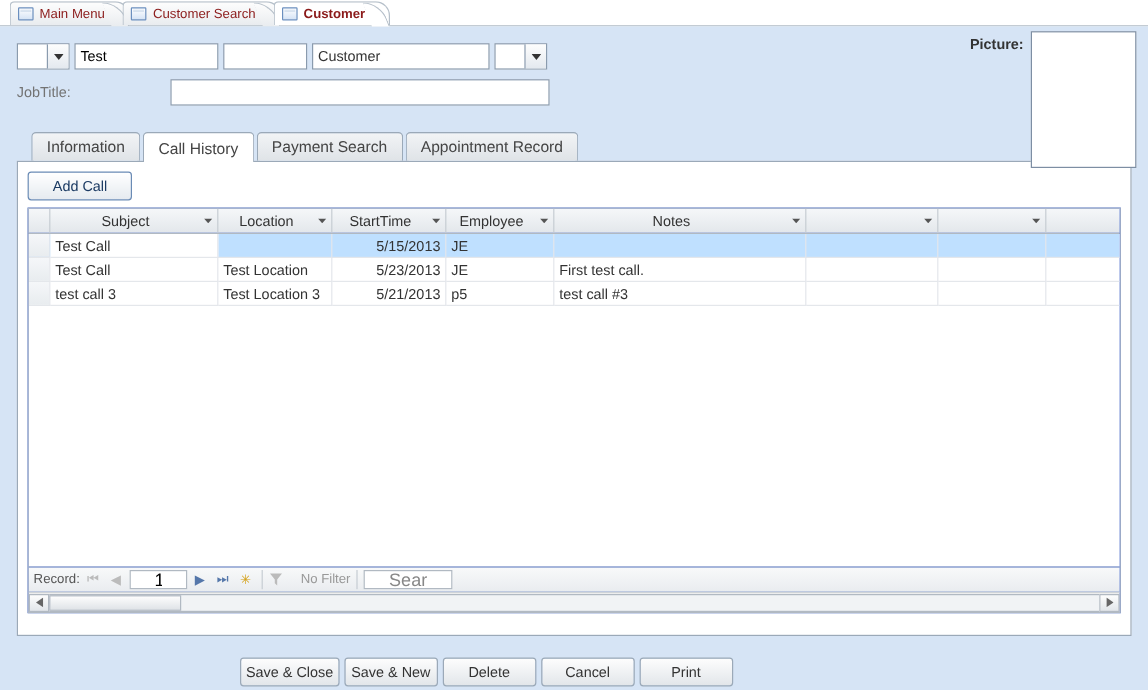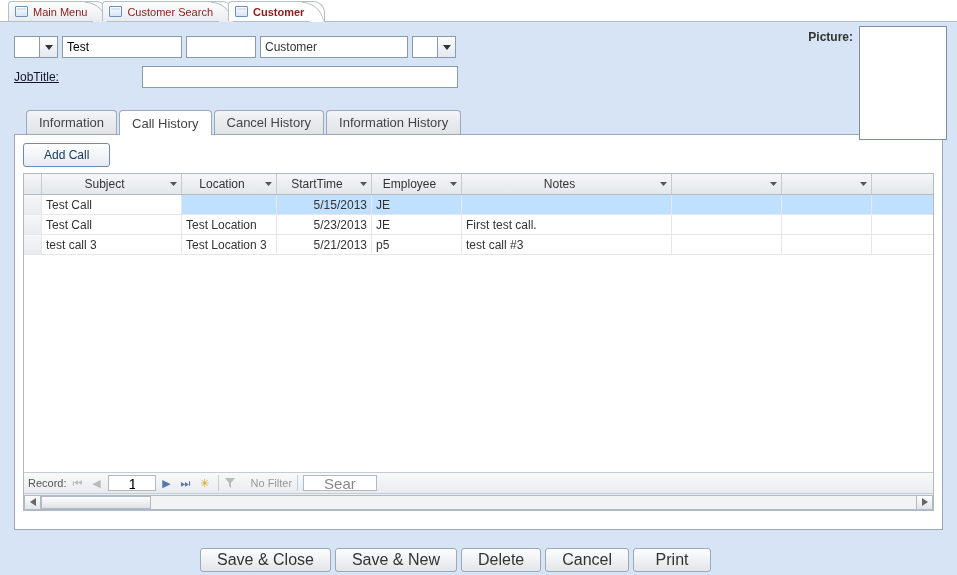--- a/index.html
+++ b/index.html
@@ -89,21 +89,21 @@
     width: 18px; height: 100%;
     display:flex;align-items:center;justify-content:center;
     border-left: 1px solid #8a9bae;
     background: linear-gradient(#fdfdfd,#e4e9ef);
     cursor:pointer;
   }
   .arrow svg{width:8px;height:5px;display:block;}
   input.text {
     height: 22px; border: 1px solid #8a9bae; background:#fff; padding:0 4px; font: inherit; outline:none;
   }
-  .label { font-size: 12px; color:#0f172a;text-decoration:underline; }
+  .label { font-size: 12px; color:#737373; }
   .picture-label { position:absolute; right:104px; top:8px; font-weight:bold;margin-left:16px;}
   .picture-box { position:absolute; right:10px; top:4px; width:88px; height:114px; background:#fff; border:1px solid #7d8ea3; z-index:5;}
   
   .section-wrap { padding: 0 14px 10px 14px; background:#d6e4f5;}
   .section-tabs {
     display:flex;align-items:center;gap:0;height:24px;padding-left:12px;
   }
   .sec-tab {
     height:24px;padding:0 12px;display:flex;align-items:center;font-size:13px;color:#444;
     background:linear-gradient(#f2f4f6,#dfe3e7);
@@ -147,21 +147,21 @@
   
   .rec-nav{height:21px;border-top:1px solid #c6ccd3;background:linear-gradient(#f8f9fa,#e9ecef);display:flex;align-items:center;gap:3px;padding:0 4px;font-size:11px;color:#555;}
   .rec-nav .nav-btn{width:16px;height:16px;display:flex;align-items:center;justify-content:center;color:#5577aa;cursor:pointer;}
   .rec-nav .nav-btn.disabled{color:#bbb;cursor:default;}
   .rec-nav input{width:48px;height:16px;font:inherit;font-size:15px;text-align:left;border:1px solid #b1b9c2;padding:0 20px;background:#fff;}
   .rec-nav .sep{width:1px;height:16px;background:#c6ccd3;margin:0 2px;}
   .filter-ico{display:flex;align-items:center;gap:15px;color:#999;}
   .rec-nav input.search{width:74px;text-align:left;color:#888;}
   
   .bottom-btns{display:flex;justify-content:flex-start;gap:4px;padding:8px 0 10px 200px;background:#d6e4f5;}
-  .bottom-btns button{height:24px;padding:0 16px;min-width:78px;font:inherit;font-size:16px;background:linear-gradient(#fdfdfd,#e2e6ea);border:1px solid #9ba9b8;border-radius:3px;cursor:pointer;color:#333;}
+  .bottom-btns button{height:24px;padding:0 4px;min-width:78px;font:inherit;font-size:12px;background:linear-gradient(#fdfdfd,#e2e6ea);border:1px solid #9ba9b8;border-radius:3px;cursor:pointer;color:#333;}
   .col-subject{width:140px;}
   .col-location{width:95px;}
   .col-start{width:95px;}
   .col-emp{width:90px;}
   .col-notes{width:210px;}
   .col-x1{width:110px;}
   .col-x2{width:90px;}
   .col-x3{flex:1;}
 </style>
 </head>
@@ -216,24 +216,24 @@
 
 <div class="section-wrap">
   <div class="section-tabs">
     <div class="sec-tab">
         <span>Information</span>
       </div>
     <div class="sec-tab active">
         <span>Call History</span>
       </div>
     <div class="sec-tab">
-        <span>Cancel History</span>
+        <span>Payment Search</span>
       </div>
     <div class="sec-tab">
-        <span>Information History</span>
+        <span>Appointment Record</span>
       </div>
   </div>
   <div class="sec-panel">
     <button class="add-call-btn"><span>Add Call</span></button>
 
     <div class="grid">
       <div class="grid-head">
         <div class="gh-sel"></div>
         <div class="gh-cell col-subject">
             <span>Subject</span>

